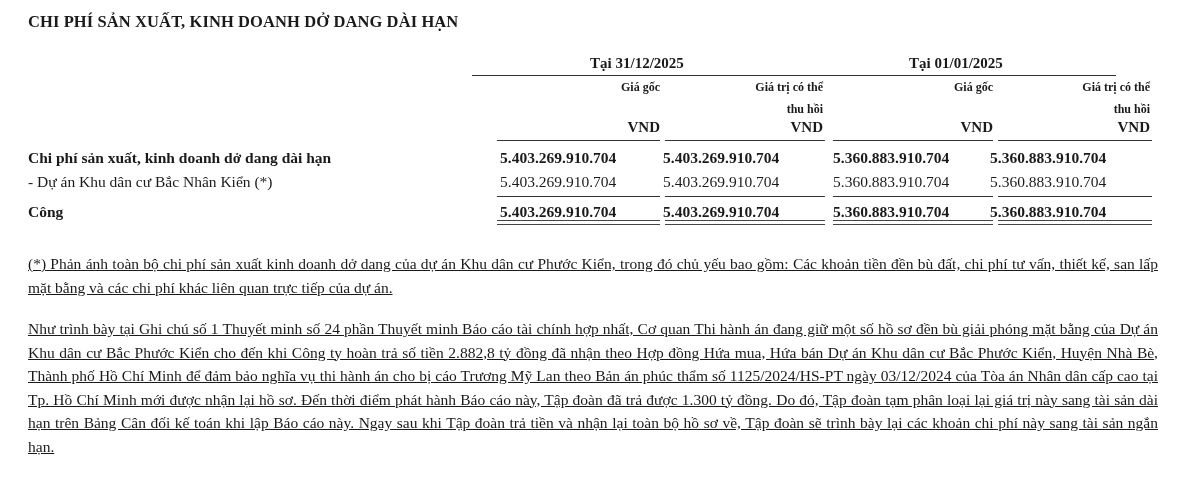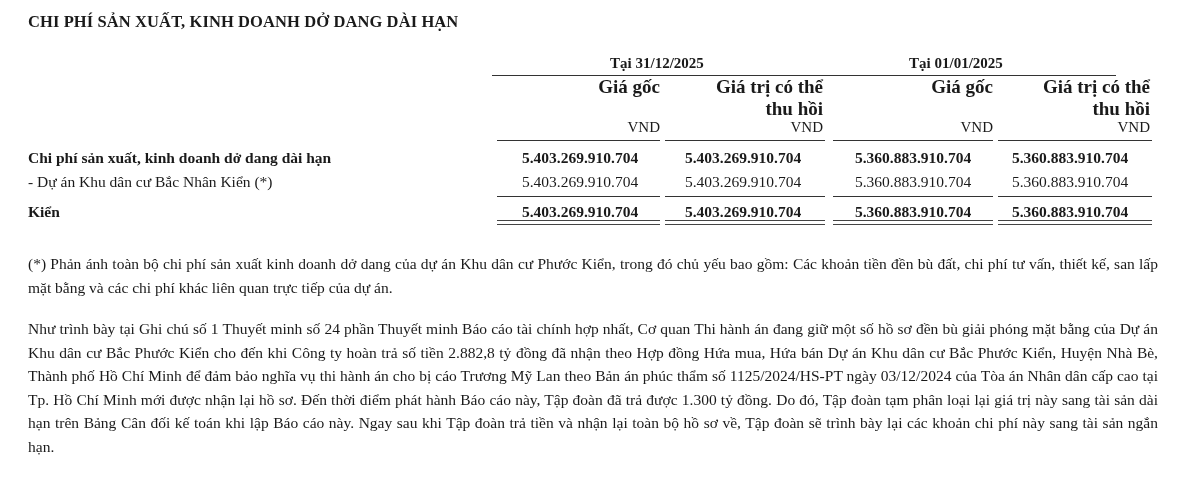--- a/index.html
+++ b/index.html
@@ -26,35 +26,35 @@
   
   .grp {
     position: absolute;
     top: 55px;
     height: 20px;
     font-size: 15px;
     font-weight: bold;
     text-align: center;
     border-bottom: 1.5px solid #333;
   }
-  .grp.g1 { left: 492px; width: 330px; }
+  .grp.g1 { left: 472px; width: 330px; }
   .grp.g2 { left: 796px; width: 320px; }
 
   .colhead {
     position: absolute;
-    font-size: 19px;
+    font-size: 12px;
     font-weight: bold;
     text-align: right;
     line-height: 22px;
   }
   .unit {
     position: absolute;
     top: 117px;
     font-size: 15px;
-    font-weight: normal;
+    font-weight: bold;
     text-align: right;
     line-height: 20px;
   }
   .hline {
     position: absolute;
     height: 0;
     border-top: 1.5px solid #333;
   }
   .dline {
     position: absolute;
@@ -66,33 +66,34 @@
   .rowlabel {
     position: absolute;
     left: 28px;
     font-size: 15.5px;
     line-height: 20px;
   }
   .rowlabel.bold { font-weight: bold; }
   .num {
     position: absolute;
     font-size: 15.5px;
-    text-align: center;
+    text-align: left;
     line-height: 20px;
     width: 160px;
   }
   .num.bold { font-weight: bold; }
 
   .para {
     position: absolute;
     left: 28px;
     width: 1130px;
     font-size: 15.5px;
     line-height: 23.5px;
     text-align: justify;
+    text-decoration: underline;
   }
 </style>
 </head>
 <body>
 
 <div class="title">CHI PHÍ SẢN XUẤT, KINH DOANH DỞ DANG DÀI HẠN</div>
 
 <div class="grp g1">Tại 31/12/2025</div>
 <div class="grp g2">Tại 01/01/2025</div>
 
@@ -131,21 +132,21 @@
 <div class="num" style="left:500px; top:172px;">5.403.269.910.704</div>
 <div class="num" style="left:663px; top:172px;">5.403.269.910.704</div>
 <div class="num" style="left:833px; top:172px;">5.360.883.910.704</div>
 <div class="num" style="left:990px; top:172px;">5.360.883.910.704</div>
 
 <div class="hline" style="left:497px; top:196px; width:163px;"></div>
 <div class="hline" style="left:665px; top:196px; width:160px;"></div>
 <div class="hline" style="left:833px; top:196px; width:160px;"></div>
 <div class="hline" style="left:998px; top:196px; width:154px;"></div>
 
-<div class="rowlabel bold" style="top:202px;">Kiển</div>
+<div class="rowlabel bold" style="top:202px;">Công</div>
 <div class="num bold" style="left:500px; top:202px;">5.403.269.910.704</div>
 <div class="num bold" style="left:663px; top:202px;">5.403.269.910.704</div>
 <div class="num bold" style="left:833px; top:202px;">5.360.883.910.704</div>
 <div class="num bold" style="left:990px; top:202px;">5.360.883.910.704</div>
 
 <div class="dline" style="left:497px; top:220px; width:163px;"></div>
 <div class="dline" style="left:665px; top:220px; width:160px;"></div>
 <div class="dline" style="left:833px; top:220px; width:160px;"></div>
 <div class="dline" style="left:998px; top:220px; width:154px;"></div>
 

